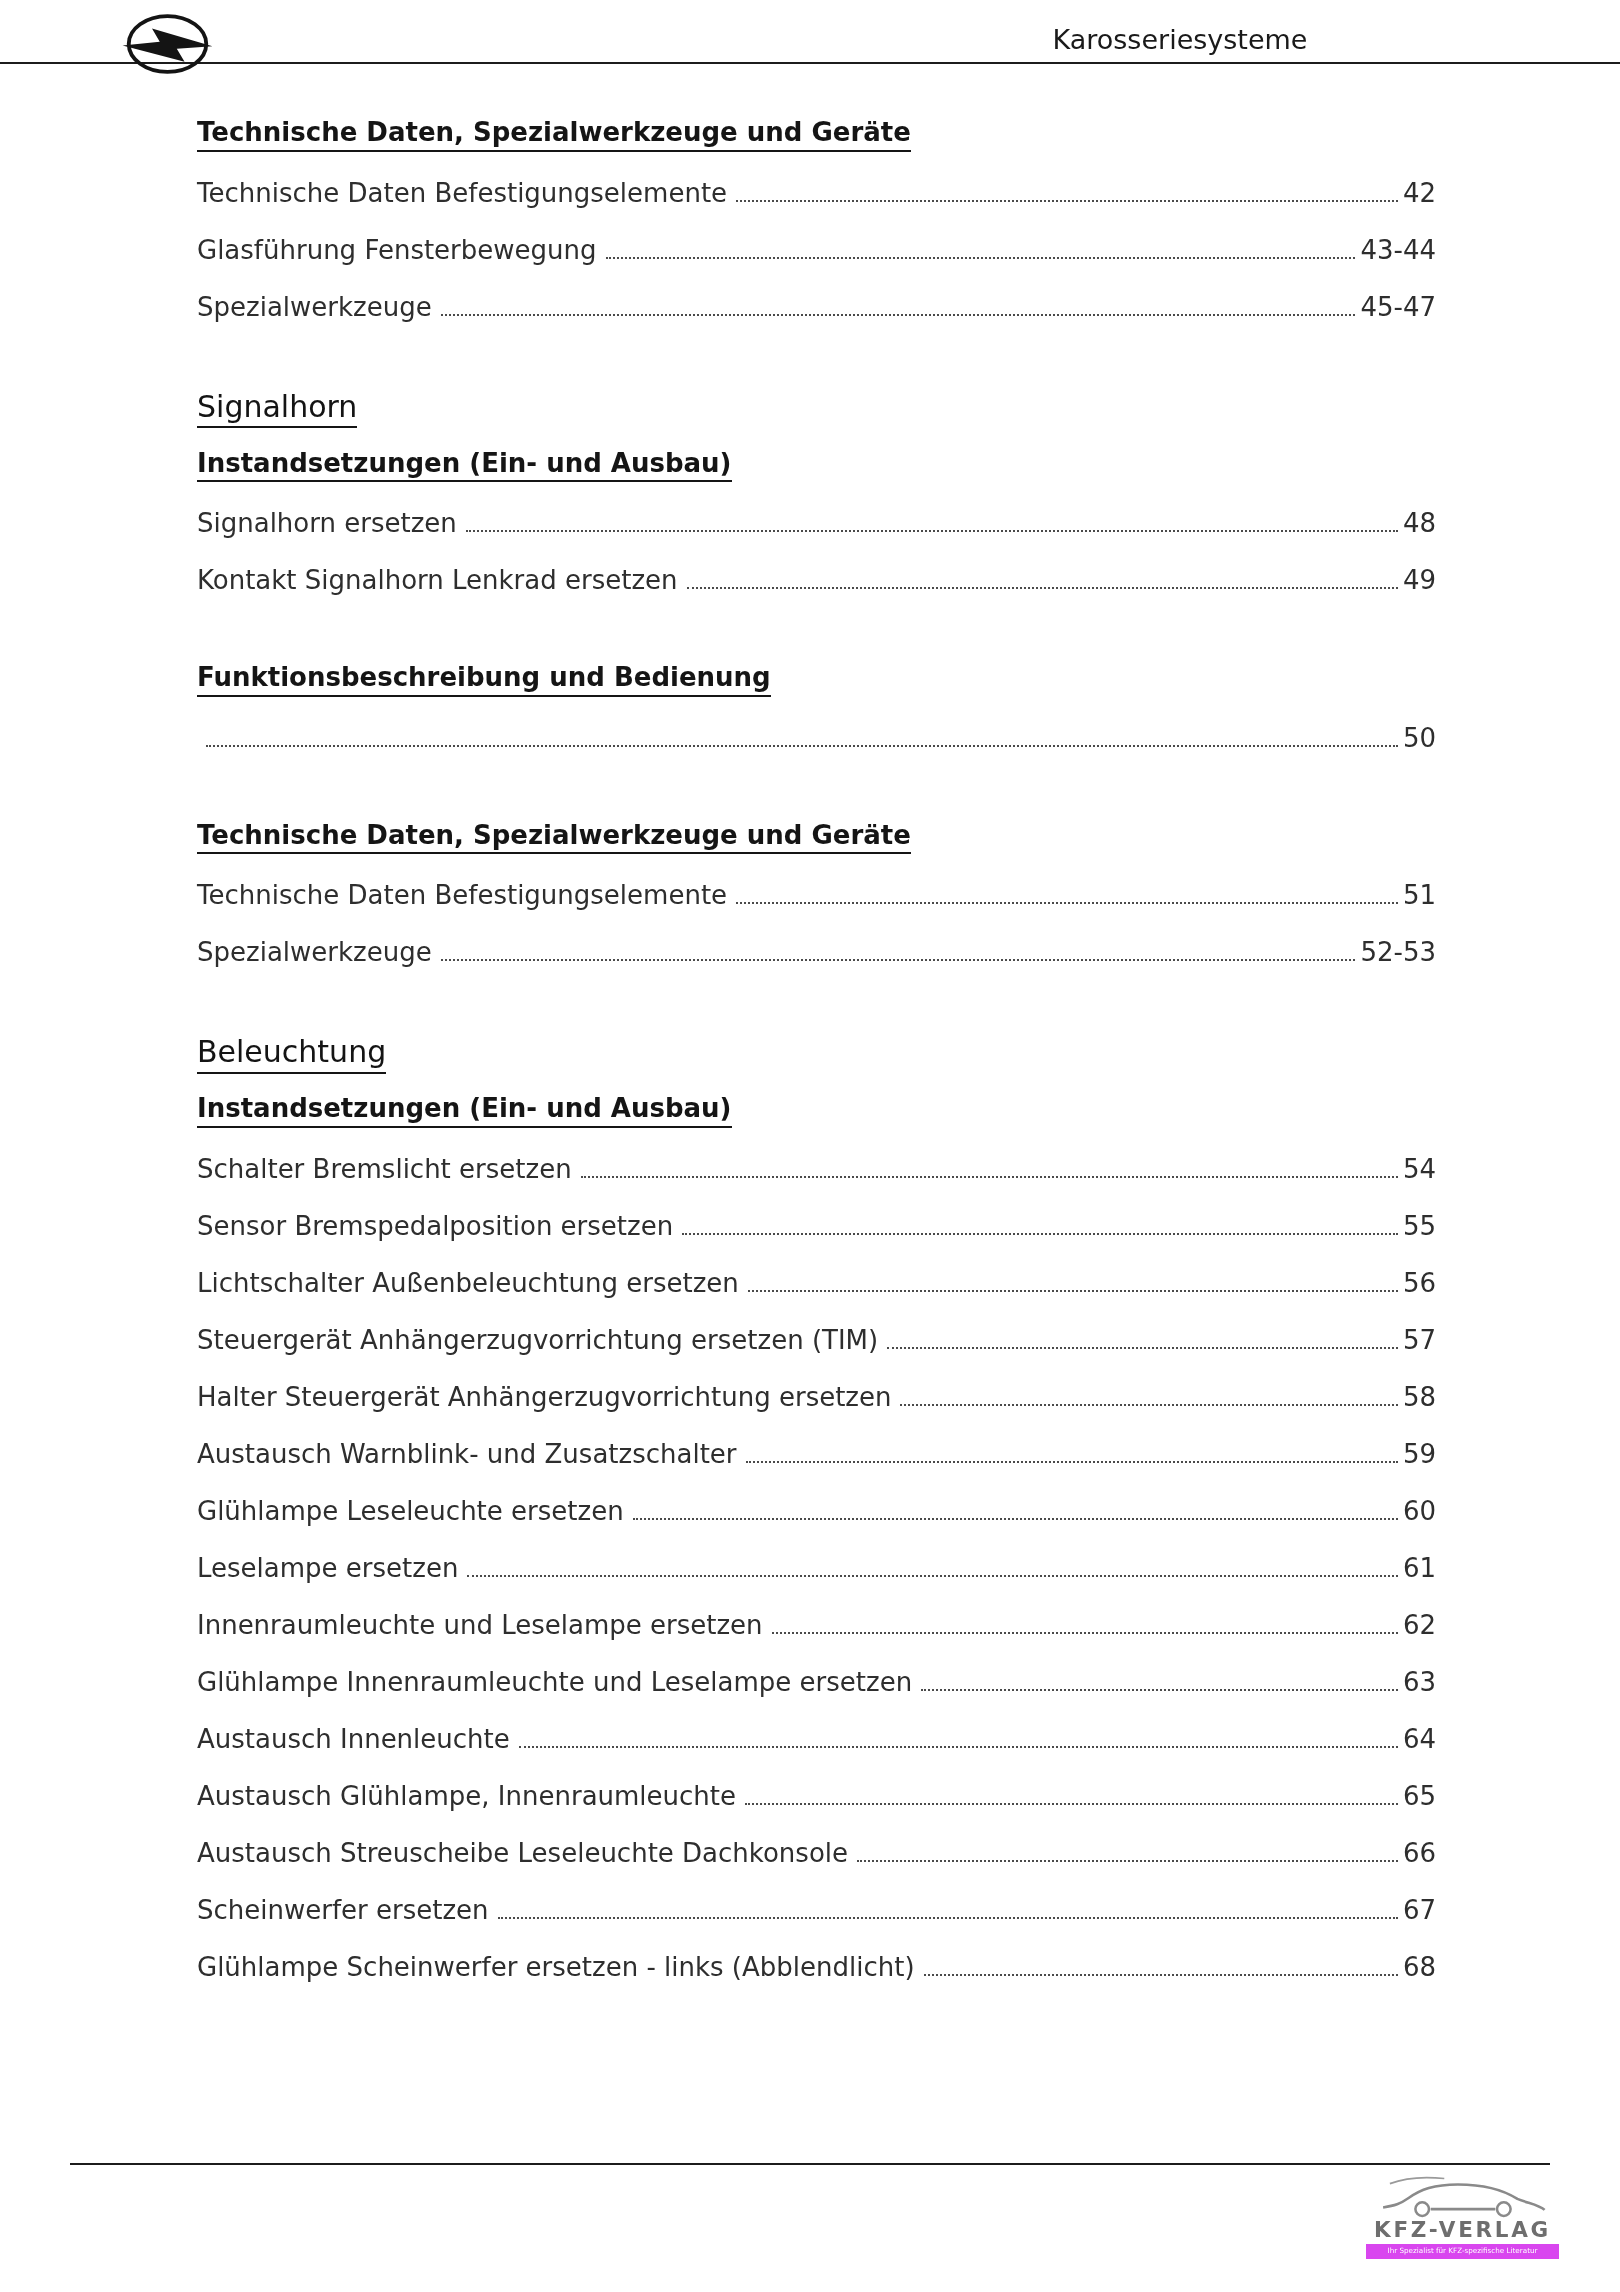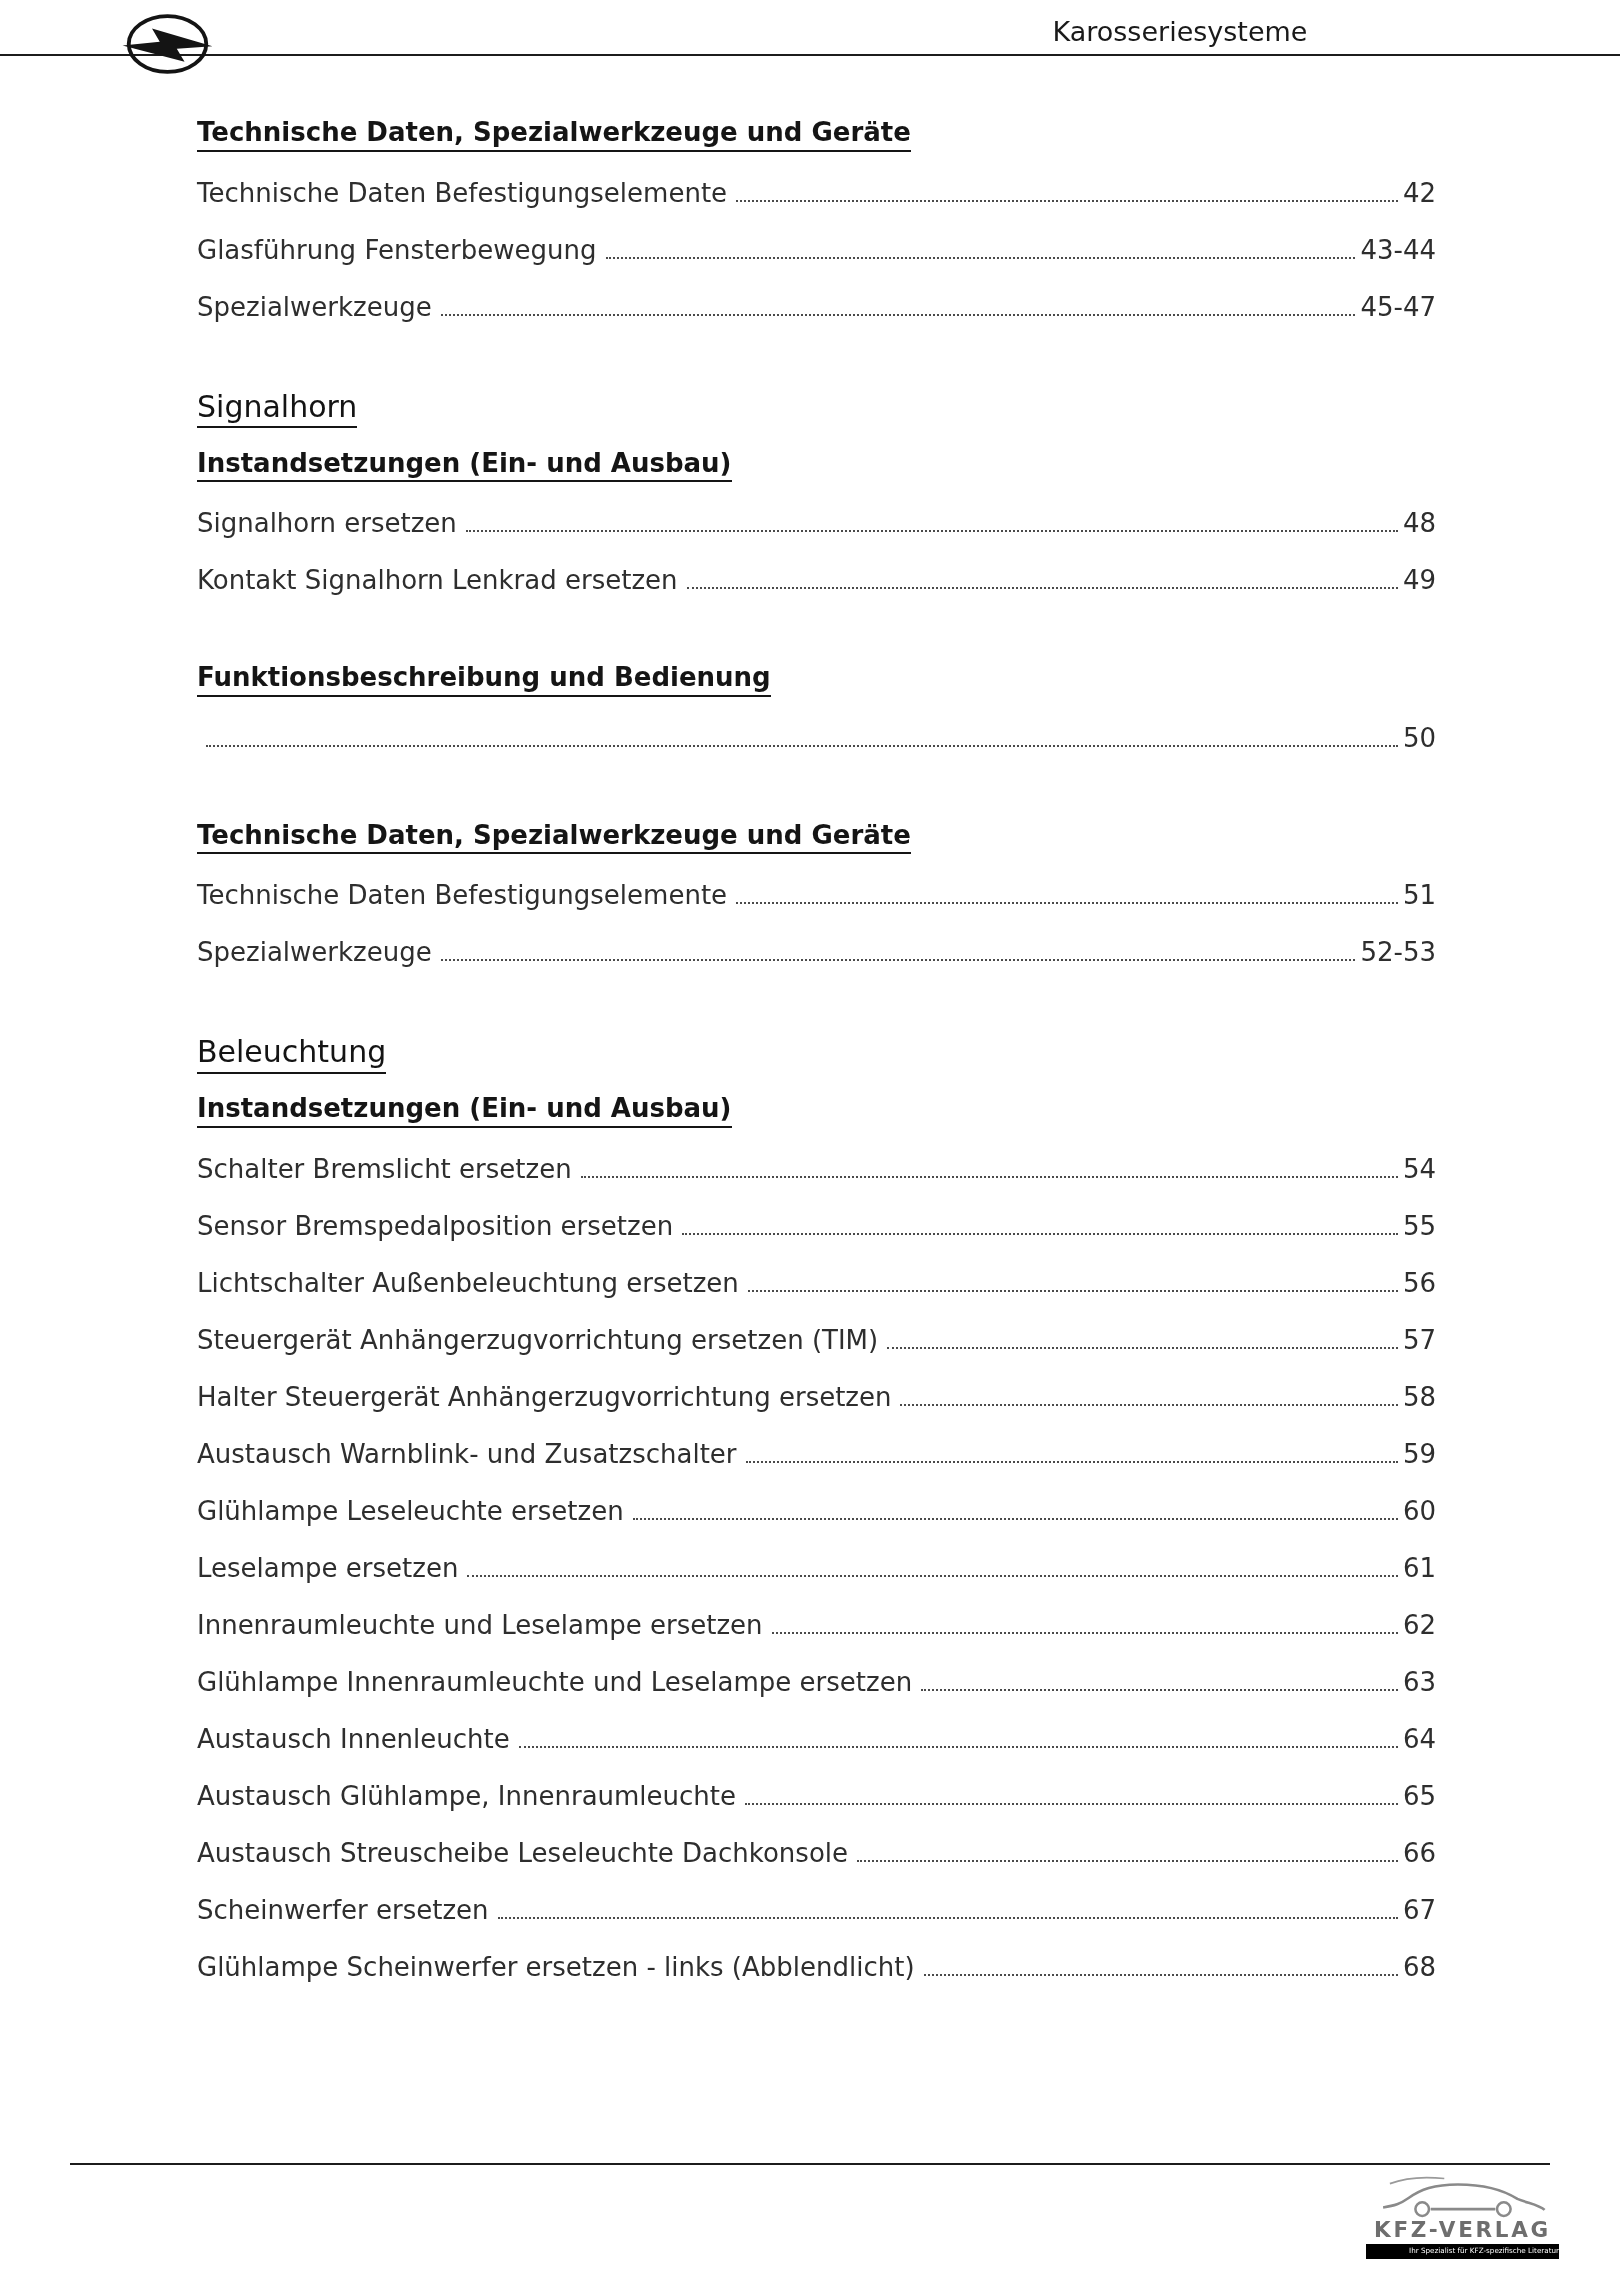--- a/index.html
+++ b/index.html
@@ -9,21 +9,21 @@
     font-family: "DejaVu Sans", "Liberation Sans", sans-serif;
     color: #222;
     position: relative;
     overflow: hidden;
   }
 
   
   .page-header {
     position: absolute;
     top: 0; left: 0; right: 0;
-    height: 56px;
+    height: 64px;
     padding: 0 70px;
     border-bottom: 2.7px solid #1c1c1c;
     display: flex;
     align-items: flex-end;
   }
   .header-col { flex: 1 1 0; padding-bottom: 7.2px; font-size: 27px; color: #1a1a1a; }
   .header-col.left { padding-bottom: 0; }
   .header-col.center { text-align: center; }
   .header-col.right { text-align: right; }
 
@@ -299,15 +299,15 @@
 
 <div class="kfz-logo">
   <svg class="kfz-car" width="170" height="45" viewBox="0 0 200 52" aria-hidden="true">
     <path d="M14 12 Q40 2 78 6" fill="none" stroke="#9a9a9a" stroke-width="2"></path>
     <path d="M6 40 C20 38 26 36 36 29 C50 19 66 13 94 13 C130 13 150 21 164 30 C176 35 190 37 196 43" fill="none" stroke="#8a8a8a" stroke-width="3"></path>
     <path d="M62 42 H138" fill="none" stroke="#8a8a8a" stroke-width="3"></path>
     <circle cx="52" cy="42" r="8" fill="none" stroke="#8a8a8a" stroke-width="3"></circle>
     <circle cx="148" cy="42" r="8" fill="none" stroke="#8a8a8a" stroke-width="3"></circle>
   </svg>
   <div class="kfz-name">KFZ-VERLAG</div>
-  <div class="kfz-band" id="kfz-band" style="background: #000000; text-align: right;">Ihr Spezialist für KFZ-spezifische Literatur</div>
+  <div class="kfz-band" id="kfz-band" style="background: #d946ef;">Ihr Spezialist für KFZ-spezifische Literatur</div>
 </div>
 
 
 </body></html>

